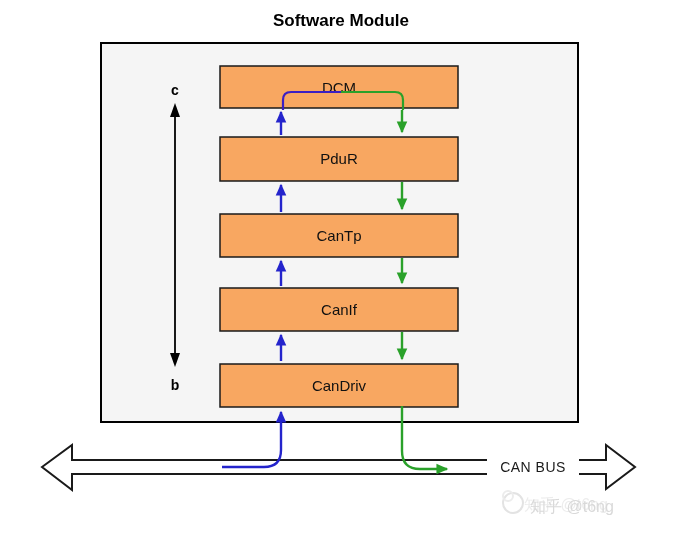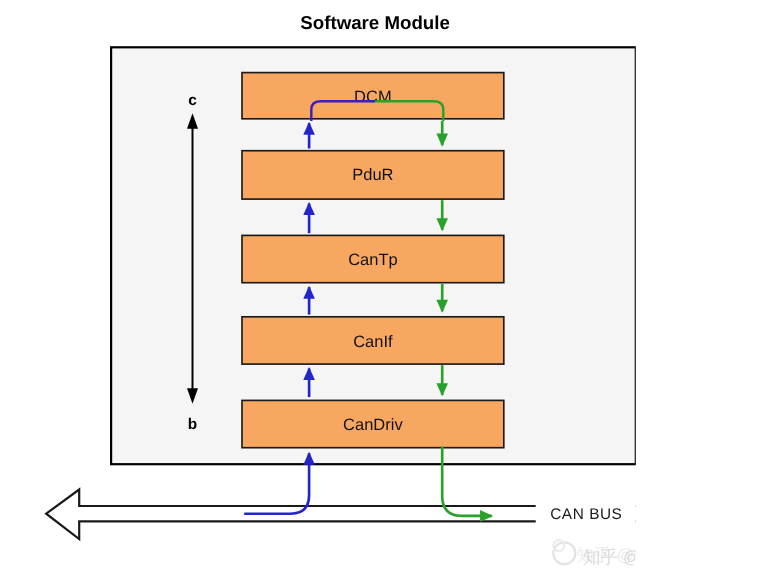--- a/index.html
+++ b/index.html
@@ -3,21 +3,21 @@
 <meta charset="utf-8">
 <style>
   html, body {
     margin: 0;
     padding: 0;
     background: #ffffff;
     font-family: "Liberation Sans", sans-serif;
   }
   .stage {
     position: relative;
-    width: 578px;
+    width: 693px;
     height: 533px;
     background: #ffffff;
     overflow: hidden;
     border-radius: 32px;
   }
   svg { display: block; }
   text { font-family: "Liberation Sans", sans-serif; }
   .module-label { font-size: 15px; fill: #111111; }
   .title-label { font-size: 17px; font-weight: bold; fill: #000000; }
   .marker-label { font-size: 14px; font-weight: bold; fill: #000000; }

